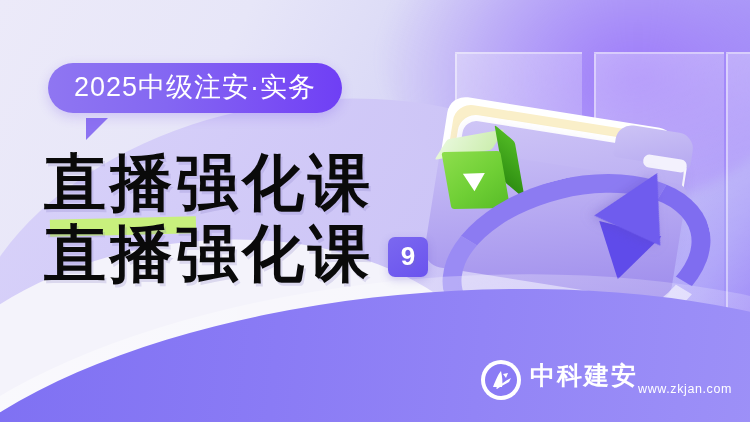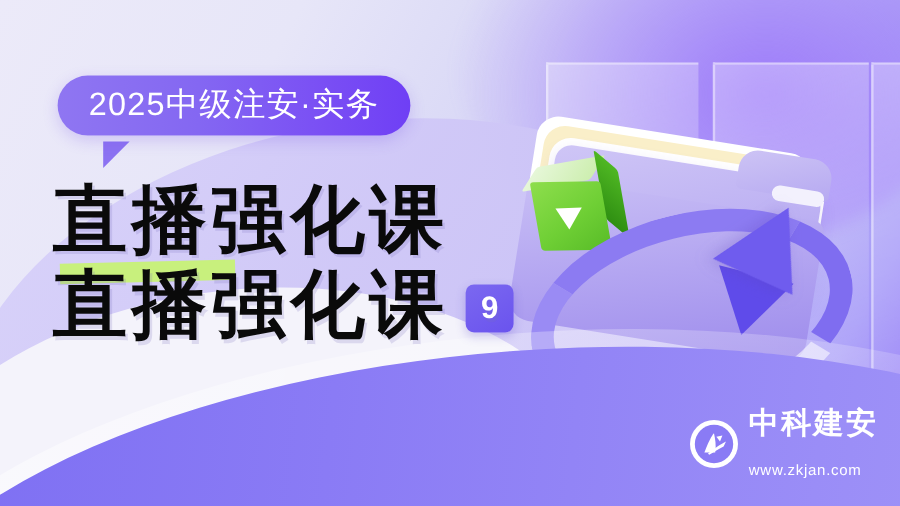--- a/index.html
+++ b/index.html
@@ -220,21 +220,21 @@
   
   .logo{
     position:absolute;right:18px;bottom:22px;
     display:flex;align-items:center;gap:9px;
   }
   .logo-mark{
     width:40px;height:40px;border-radius:50%;
     background:#ffffff;
     display:flex;align-items:center;justify-content:center;
   }
-  .logo-txt{display:flex;flex-direction:column;justify-content:flex-end;}
+  .logo-txt{display:flex;justify-content:flex-end;}
   .logo-name{
     color:#ffffff;font-size:25px;font-weight:bold;letter-spacing:2px;line-height:1.05;
     font-family:"DejaVu Sans","Liberation Sans",sans-serif;
   }
   .logo-url{
     color:#ffffff;font-size:12.5px;letter-spacing:.6px;line-height:1.3;margin-top:18px;
     font-family:"Liberation Sans",sans-serif;
   }
 </style>
 </head>

